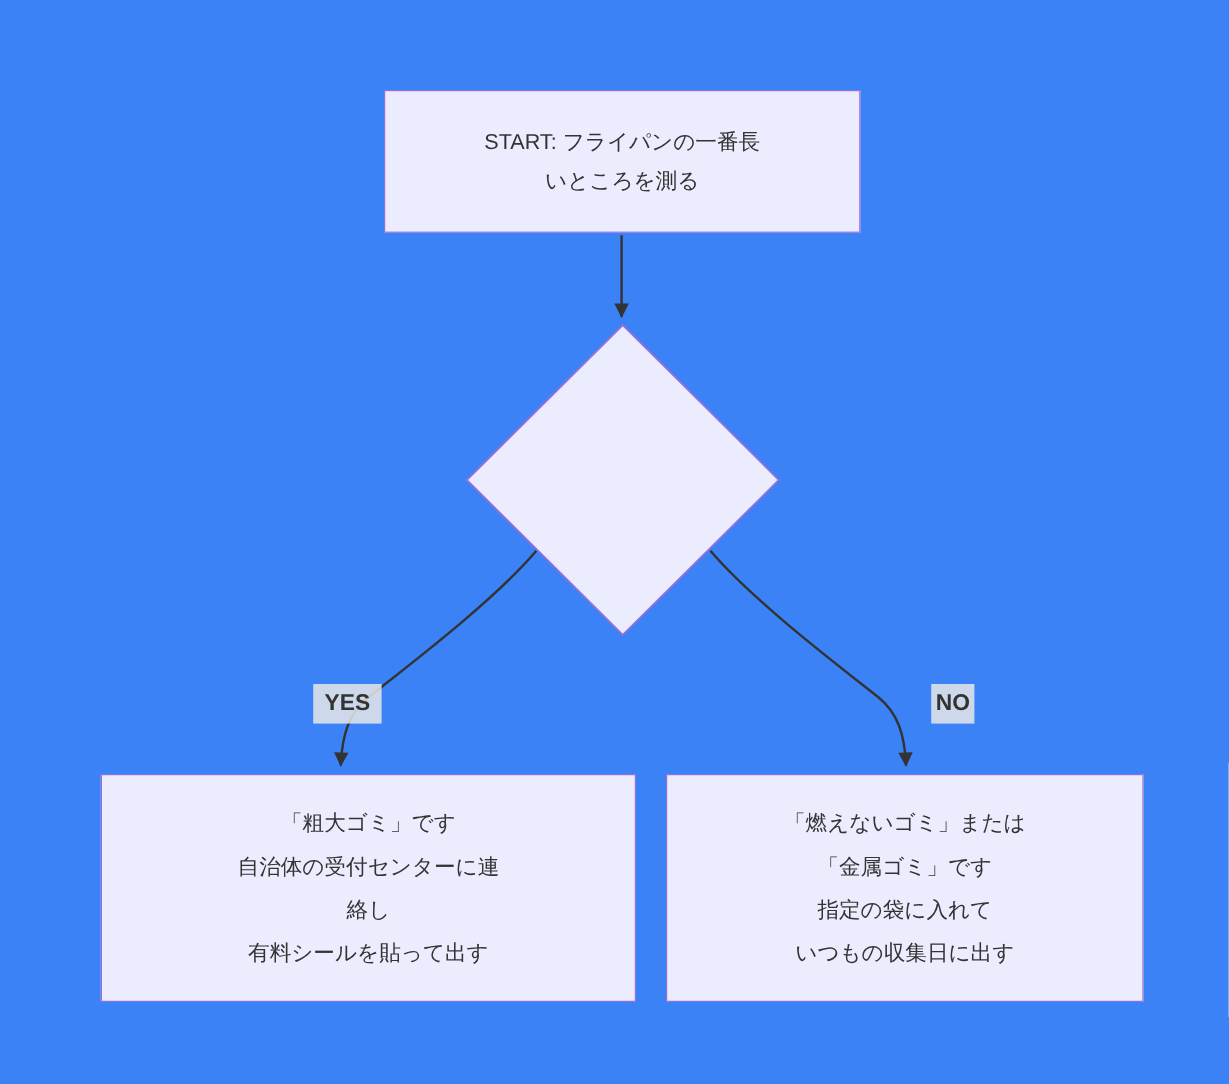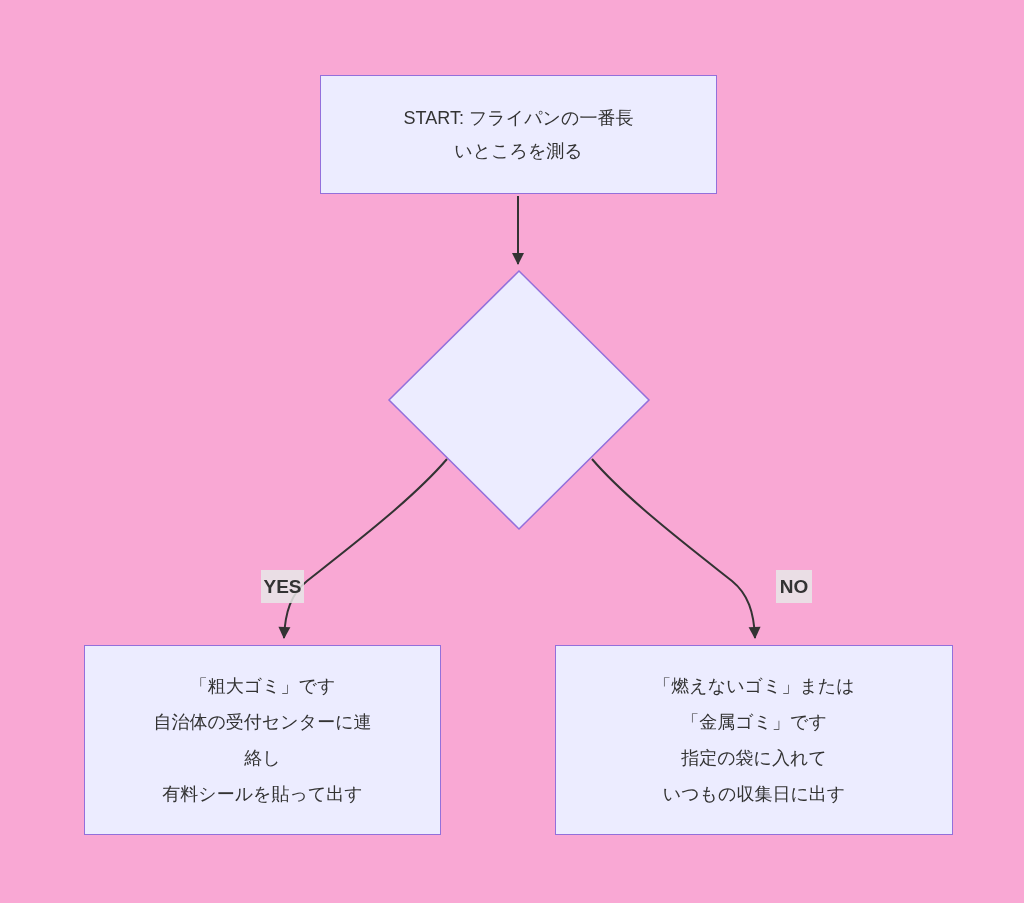--- a/index.html
+++ b/index.html
@@ -5,21 +5,21 @@
   html, body {
     margin: 0;
     padding: 0;
     background: #ffffff;
     font-family: "Liberation Sans", "DejaVu Sans", sans-serif;
   }
   .canvas {
     position: relative;
     width: 1024px;
     height: 903px;
-    background: #f9a8d4;
+    background: #3b82f6;
     overflow: hidden;
   }
   .edges {
     position: absolute;
     left: 0;
     top: 0;
     width: 1024px;
     height: 903px;
   }
   .node {
@@ -43,21 +43,21 @@
     top: 75px;
     width: 397px;
     height: 119px;
   }
   .node-start .label {
     line-height: 33px;
   }
   .node-yes {
     left: 84px;
     top: 645px;
-    width: 357px;
+    width: 446px;
     height: 190px;
   }
   .node-no {
     left: 555px;
     top: 645px;
     width: 398px;
     height: 190px;
   }
   .diamond-label {
     position: absolute;
@@ -74,21 +74,21 @@
     background: rgba(232, 232, 232, 0.85);
     color: #333333;
     font-size: 19px;
     font-weight: 600;
     line-height: 33px;
     text-align: center;
   }
   .edge-label-yes {
     left: 261px;
     top: 570px;
-    width: 43px;
+    width: 57px;
     height: 33px;
   }
   .edge-label-no {
     left: 776px;
     top: 570px;
     width: 36px;
     height: 33px;
   }
 </style>
 </head>

